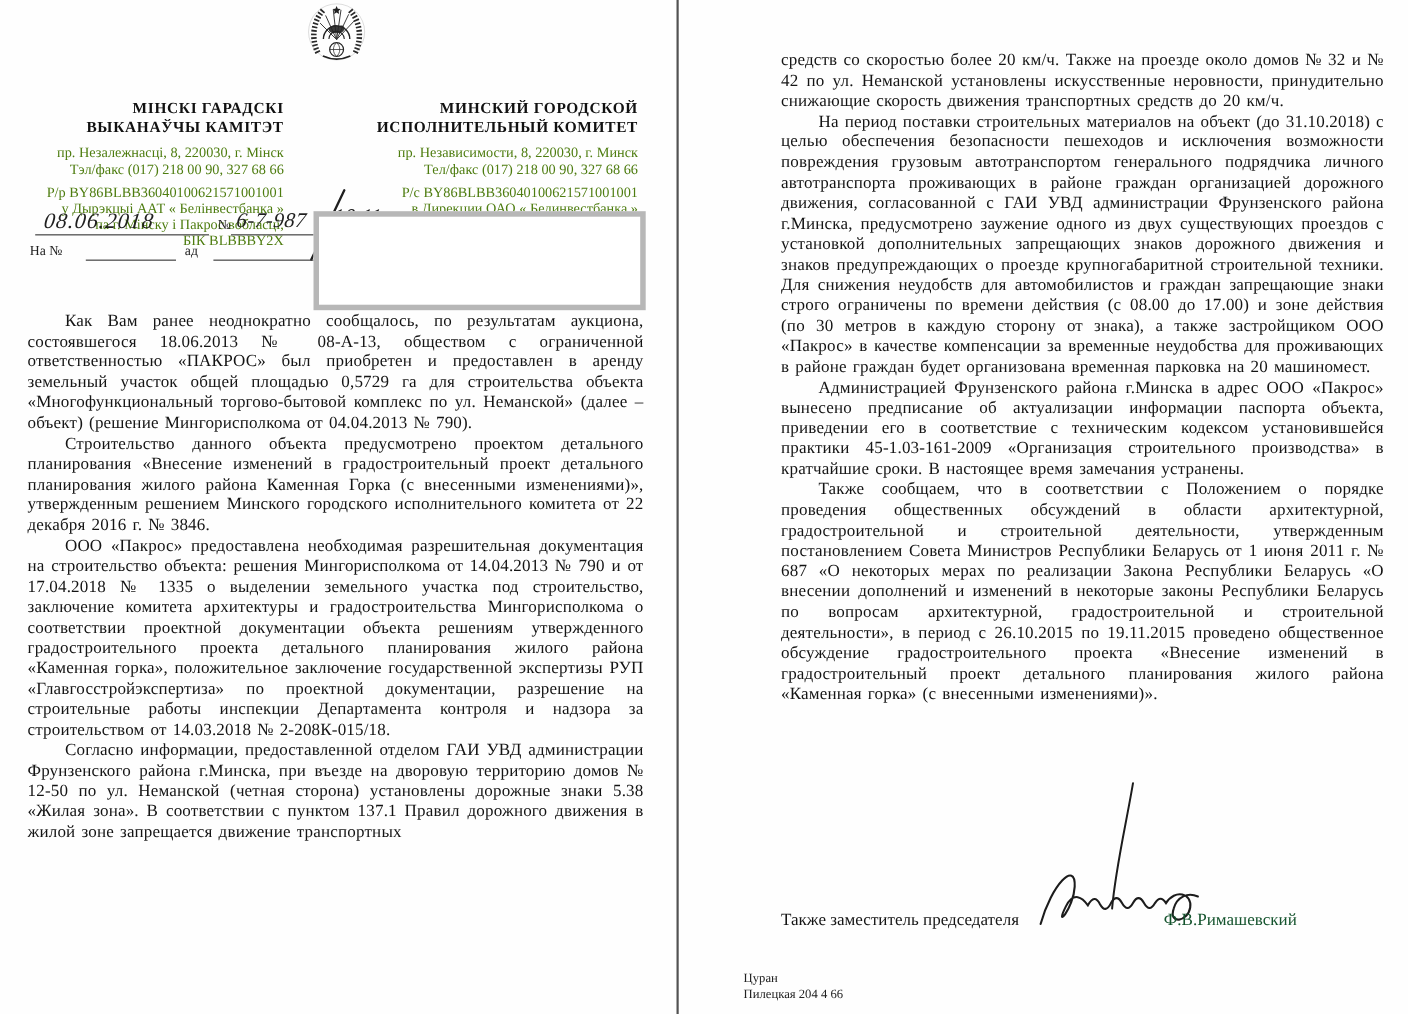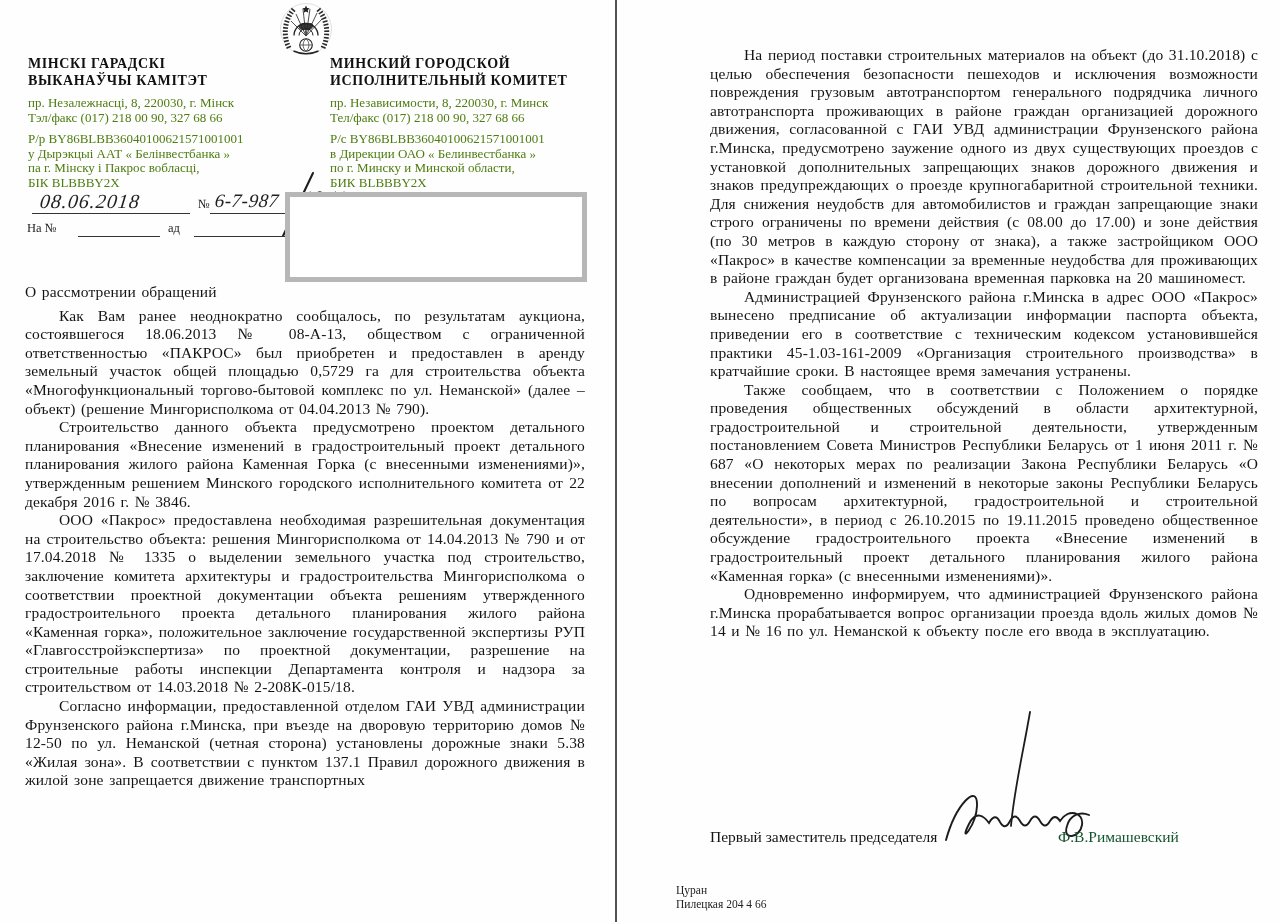--- a/index.html
+++ b/index.html
@@ -6,21 +6,21 @@
   #scan {
     position:relative; width:1280px; height:922px; overflow:hidden;
     background:#fefefe; color:#161616;
     font-family:"Liberation Serif","DejaVu Serif",serif;
   }
   .abs { position:absolute; }
   
   .divider { position:absolute; left:615px; top:0; width:2px; height:922px; background:#525252; }
 
   
-  .org-col { position:absolute; text-align:left; }
+  .org-col { position:absolute; text-align:right;margin-top:36px; }
   .org-col .t { font-weight:bold; font-size:14px; line-height:17px; letter-spacing:0.6px; color:#111; }
   .org-col .a { font-size:13px; line-height:14.5px; margin-top:0; color:#4d7c0f; }
   .org-col .gap { height:7px; }
 
   
   .hand { font-style:italic; color:#1f1f1f; transform:skewX(-7deg); display:inline-block; }
   .hw-date { font-size:20px; letter-spacing:1px; }
   .hw-num  { font-size:19px; letter-spacing:0.5px; }
   .hw-small{ font-size:15px; }
   .lbl { font-size:12.5px; color:#222; }
@@ -115,38 +115,37 @@
     <div class="abs hand hw-small" style="left:312px; top:212px;">т.</div>
 
     <span class="abs lbl" style="left:27px; top:221px;">На №</span>
     <div class="uline" style="left:78px; top:236px; width:82px;"></div>
     <span class="abs lbl" style="left:168px; top:221px;">ад</span>
     <div class="uline" style="left:194px; top:236px; width:118px;"></div>
 
     <div class="redact-big"></div>
 
     <div class="body-col" style="left:25px; top:283px; width:560px;">
-      <p class="subject">О рассмотрении обращений</p>
       <p>Как Вам ранее неоднократно сообщалось, по результатам аукциона, состоявшегося 18.06.2013 № 08-А-13, обществом с ограниченной ответственностью «ПАКРОС» был приобретен  и предоставлен в аренду земельный участок общей площадью 0,5729 га для строительства объекта «Многофункциональный торгово-бытовой комплекс по ул. Неманской» (далее – объект) (решение Мингорисполкома от 04.04.2013 № 790).</p>
       <p>Строительство данного объекта предусмотрено проектом детального планирования «Внесение изменений в градостроительный проект детального планирования жилого района Каменная Горка (с внесенными изменениями)», утвержденным решением Минского городского исполнительного комитета от 22 декабря 2016 г. № 3846.</p>
       <p>ООО «Пакрос» предоставлена необходимая разрешительная документация на строительство объекта: решения Мингорисполкома от 14.04.2013 № 790 и от 17.04.2018 № 1335 о выделении земельного участка под строительство, заключение комитета архитектуры и градостроительства Мингорисполкома о соответствии проектной документации объекта решениям утвержденного градостроительного проекта детального планирования жилого района «Каменная горка», положительное заключение государственной экспертизы РУП «Главгосстройэкспертиза» по проектной документации, разрешение на строительные работы инспекции Департамента контроля и надзора за строительством от 14.03.2018 № 2-208К-015/18.</p>
       <p>Согласно информации, предоставленной отделом ГАИ УВД администрации Фрунзенского района г.Минска, при въезде на дворовую территорию домов № 12-50 по ул. Неманской (четная сторона) установлены дорожные знаки 5.38 «Жилая зона». В соответствии с пунктом 137.1 Правил дорожного движения в жилой зоне запрещается движение транспортных</p>
     </div>
   </div>
 
   <div>
 
     <div class="body-col" style="left:710px; top:46px; width:548px;">
+      <p class="noindent">средств со скоростью более 20 км/ч. Также на проезде около домов № 32 и № 42 по ул. Неманской установлены искусственные неровности, принудительно снижающие скорость движения транспортных средств до 20 км/ч.</p>
       <p>На период поставки строительных материалов на объект (до 31.10.2018) с целью обеспечения безопасности пешеходов и исключения возможности повреждения грузовым автотранспортом генерального подрядчика личного автотранспорта проживающих в районе граждан организацией дорожного движения, согласованной с ГАИ УВД администрации Фрунзенского района г.Минска, предусмотрено заужение одного из двух существующих проездов с установкой дополнительных запрещающих знаков дорожного движения и знаков предупреждающих о проезде крупногабаритной строительной техники. Для снижения неудобств для автомобилистов и граждан запрещающие знаки строго ограничены по времени действия (с 08.00 до 17.00) и зоне действия (по 30 метров в каждую сторону от знака), а также застройщиком ООО «Пакрос» в качестве компенсации за временные неудобства для проживающих в районе граждан будет организована временная парковка на 20 машиномест.</p>
       <p>Администрацией Фрунзенского района г.Минска в адрес ООО «Пакрос» вынесено предписание об актуализации информации паспорта объекта, приведении его в соответствие с техническим кодексом установившейся практики 45-1.03-161-2009 «Организация строительного производства» в кратчайшие сроки. В настоящее время замечания устранены.</p>
       <p>Также сообщаем, что в соответствии с Положением о порядке проведения общественных обсуждений в области архитектурной, градостроительной и строительной деятельности, утвержденным постановлением Совета Министров Республики Беларусь от 1 июня 2011 г.  № 687 «О некоторых мерах по реализации Закона Республики Беларусь «О внесении дополнений и изменений в некоторые законы Республики Беларусь по вопросам архитектурной, градостроительной и строительной деятельности», в период с 26.10.2015 по 19.11.2015 проведено общественное обсуждение градостроительного проекта «Внесение изменений в градостроительный проект детального планирования жилого района «Каменная горка» (с внесенными изменениями)».</p>
-      <p>Одновременно информируем, что администрацией Фрунзенского района г.Минска прорабатывается вопрос организации проезда вдоль жилых домов № 14 и № 16 по ул. Неманской к объекту после его ввода в эксплуатацию.</p>
     </div>
 
-    <div class="sig-title">Первый заместитель председателя</div>
+    <div class="sig-title">Также заместитель председателя</div>
     <div class="abs" style="left:928px; top:708px;">
       <svg width="235" height="150" viewBox="0 0 235 150">
         <path d="M102,4 C96,40 86,82 83,118" fill="none" stroke="#1c1c1c" stroke-width="1.8" stroke-linecap="round"></path>
         <path d="M18,132 C28,96 50,74 49,98 C48,118 30,138 41,116 C48,102 56,108 61,115
                  q6,-11 11,-1 q5,9 10,-1 q5,-9 10,0 q5,9 10,0 q5,-9 10,0 q5,9 10,0 q5,-8 10,0
                  c8,-13 24,-9 22,4 c-2,13 -20,16 -15,1 c3,-11 13,-15 22,-11" fill="none" stroke="#1c1c1c" stroke-width="1.9" stroke-linecap="round"></path>
       </svg>
     </div>
     <div class="sig-name">Ф.В.Римашевский</div>
 

